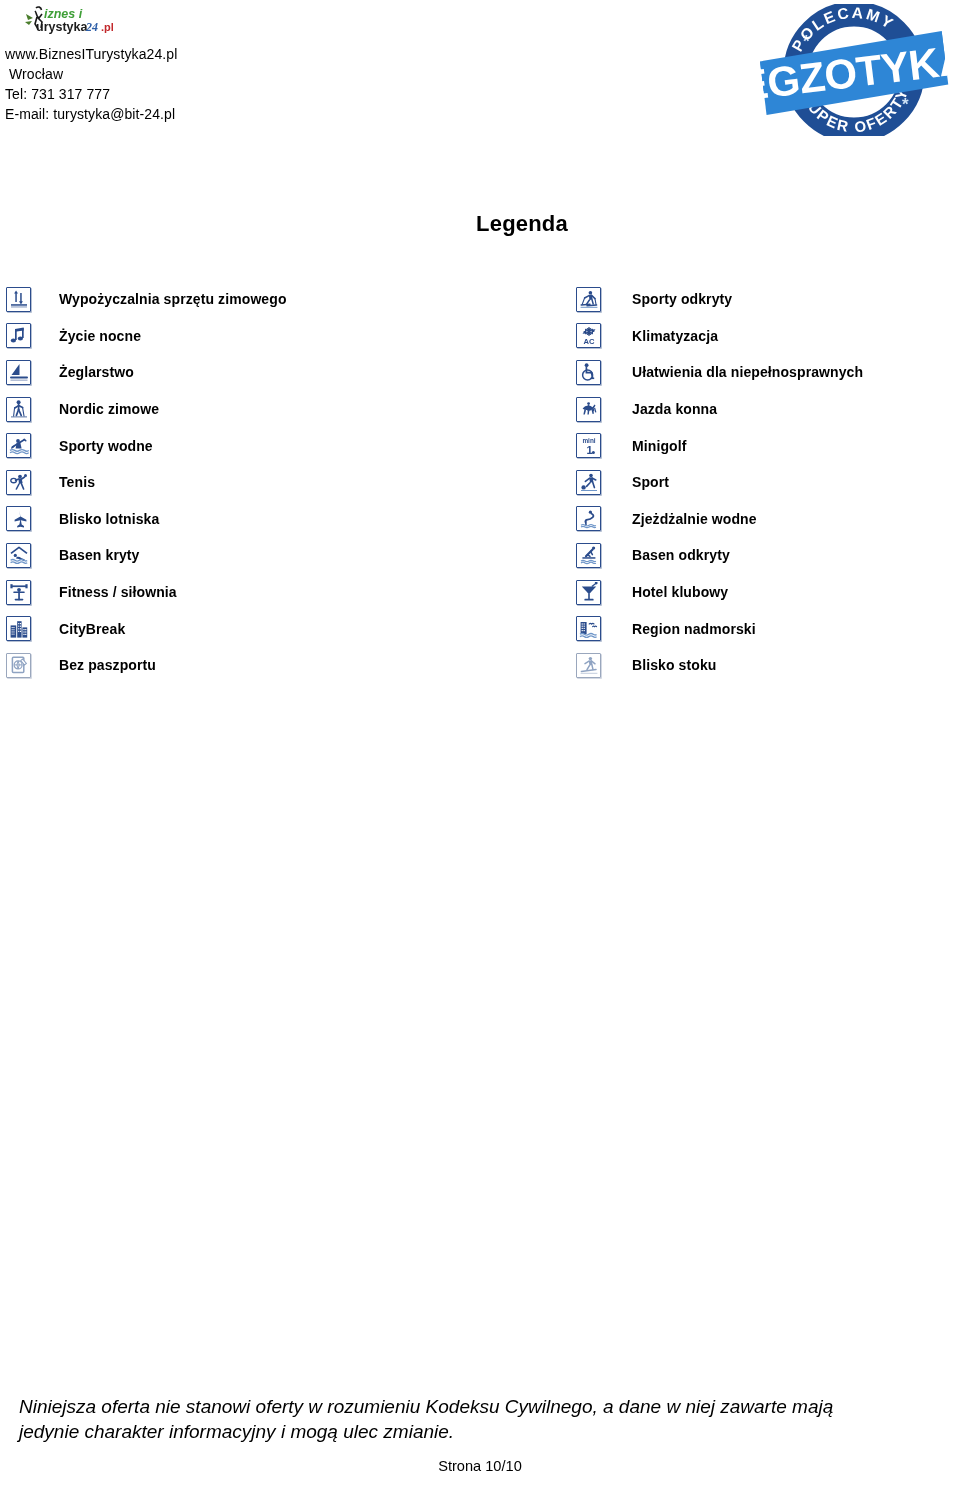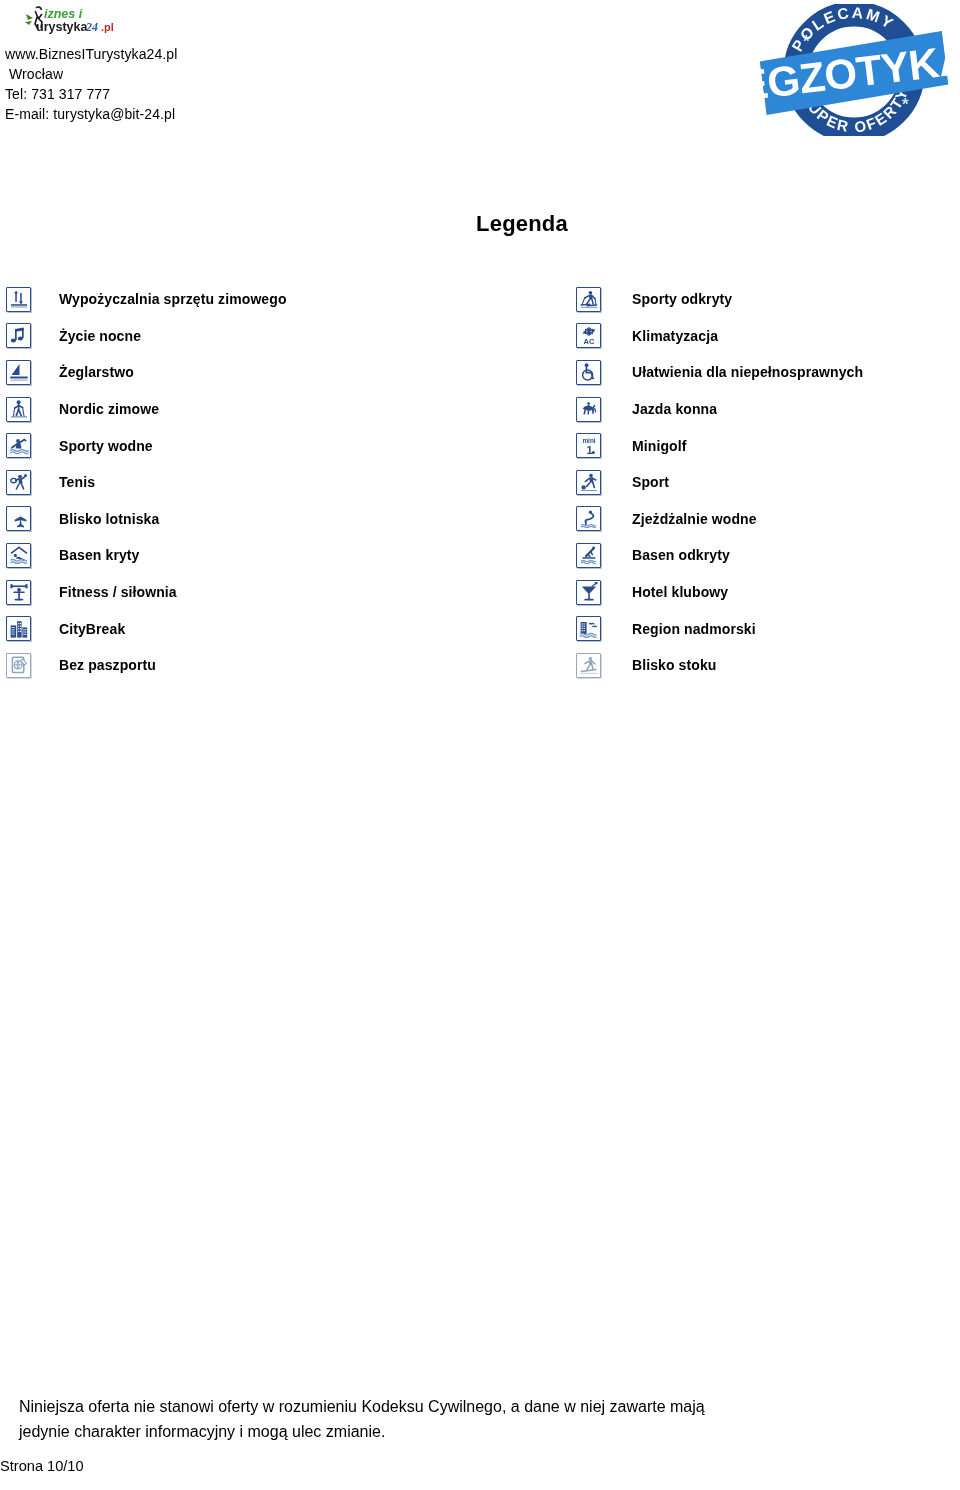--- a/index.html
+++ b/index.html
@@ -100,28 +100,29 @@
     letter-spacing: .1px;
     white-space: nowrap;
   }
   #legend-col-right .legend-label { margin-left: 31px; }
 
   
   #disclaimer {
     position: absolute;
     left: 19px; top: 1394px;
     width: 900px;
-    font-size: 16px;
+    font-size: 19px;
     line-height: 25px;
+    font-style: italic;
   }
   #page-number {
     position: absolute;
     left: 0; top: 1458px;
     width: 960px;
-    text-align: left;
+    text-align: center;
     font-size: 14.6px;
   }
 </style>
 </head>
 <body>
 
 <div id="header">
 
   <div id="brand-logo">
     <svg width="96" height="34" viewBox="0 0 96 34" xmlns="http://www.w3.org/2000/svg">

